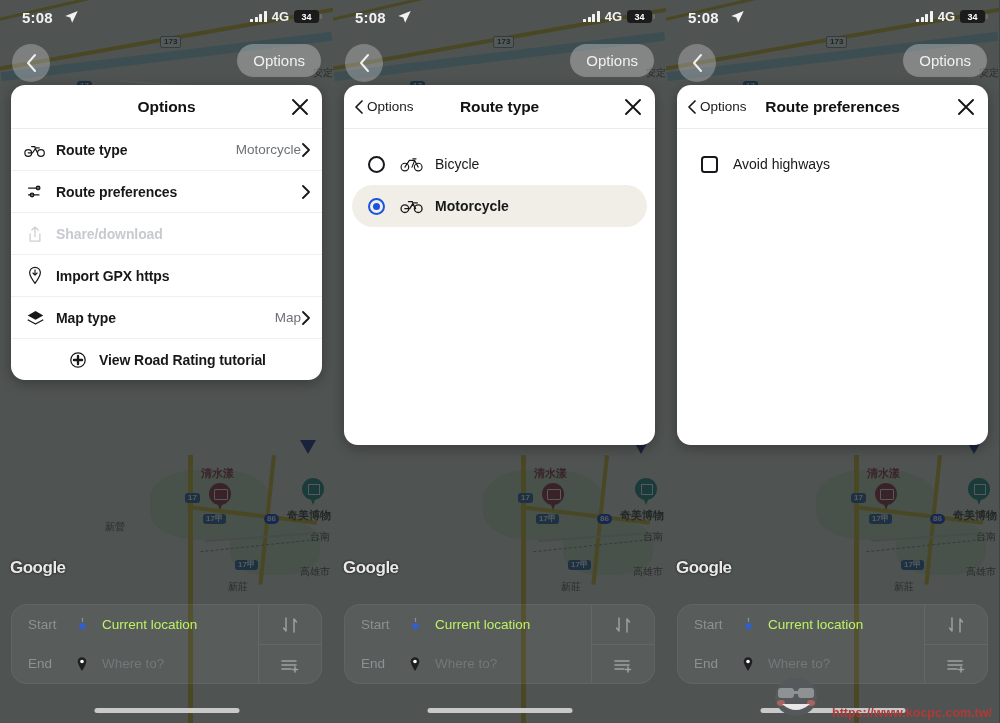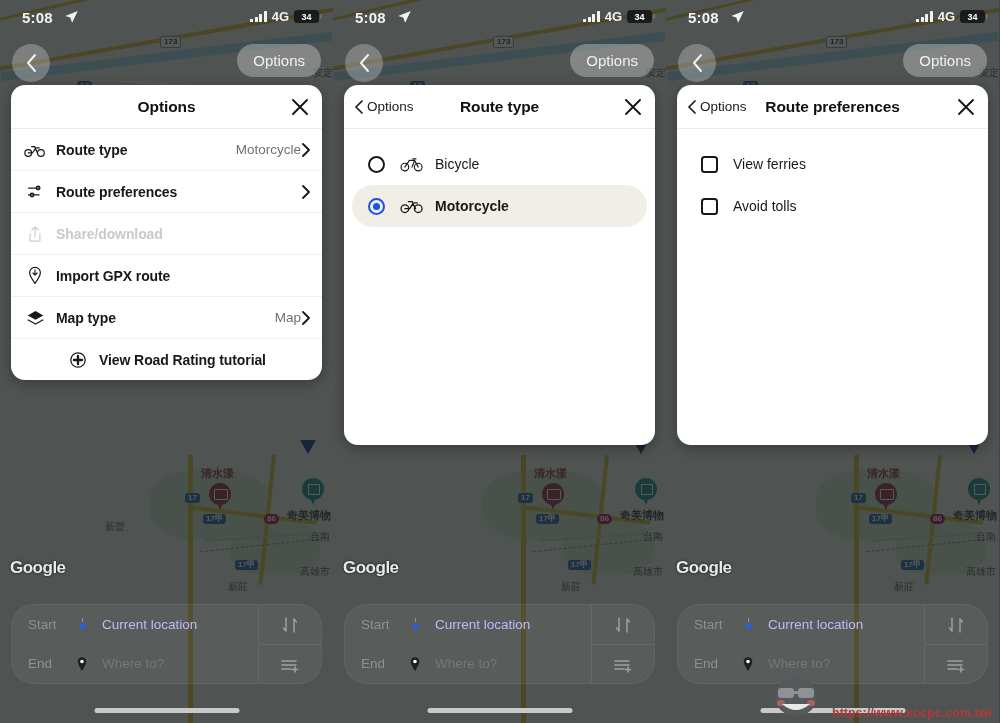--- a/index.html
+++ b/index.html
@@ -24,21 +24,21 @@
   .water{position:absolute;background:#aad3e0;}
   .road{position:absolute;background:#d6b93a;transform-origin:0 0;}
   .road.thin{background:#cfc9bb;}
   .road.white{background:#fbfbf9;}
   .dash{position:absolute;border-top:1px dashed #7e93a8;height:0;}
   .greenzone{position:absolute;background:#cfdfc2;border-radius:40%;}
 
   .shield{position:absolute;font-size:8px;font-weight:bold;color:#fff;
           background:#3a6ea5;border-radius:3px;padding:1px 3px;line-height:1;
           font-family:"Liberation Sans",sans-serif;white-space:nowrap;}
-  .shield.red{background:#be185d;border-radius:8px;}
+  .shield.red{background:#1d4ed8;border-radius:8px;}
   .shield.box{background:#f7f6f2;color:#3a3a3a;border:1px solid #8d8d8d;border-radius:2px;}
 
   .cnlabel{position:absolute;font-size:11px;color:#9c3b4e;white-space:nowrap;
            font-family:"Liberation Sans",sans-serif;font-weight:bold;}
   .cnlabel.grey{color:#5a5a52;font-weight:normal;font-size:10px;}
   .cnlabel.dark{color:#4b4b44;font-weight:bold;font-size:11px;}
 
   .pin{position:absolute;width:22px;height:28px;}
   .pin .head{position:absolute;top:0;left:0;width:22px;height:22px;border-radius:50%;}
 
@@ -103,28 +103,28 @@
   .orow.sel .txt{font-weight:bold;}
   .radio{width:17px;height:17px;border-radius:50%;border:2px solid #16181b;box-sizing:border-box;}
   .radio.on{border-color:#1a53e0;position:relative;}
   .radio.on:after{content:"";position:absolute;left:3px;top:3px;width:7px;height:7px;
                   border-radius:50%;background:#1a53e0;}
   .chk{width:17px;height:17px;border-radius:3.5px;border:2px solid #16181b;box-sizing:border-box;}
   .pad-top{height:14px;}
 
   
   .botwrap{position:absolute;left:11px;right:11px;bottom:39px;}
-  .botcard{position:relative;background:rgba(255,255,255,.055);border-radius:23px;
+  .botcard{position:relative;background:rgba(255,255,255,.055);border-radius:16px;
            border:1px solid rgba(255,255,255,.05);height:78px;overflow:hidden;}
   .brow{position:absolute;left:0;right:68px;height:39px;display:flex;align-items:center;padding-left:16px;}
   .brow.r1{top:0;}
   .brow.r2{top:39px;}
   .brow .tag{font-size:13.5px;color:#8c9194;width:44px;flex:0 0 44px;}
   .brow .bic{width:20px;flex:0 0 20px;display:flex;justify-content:center;align-items:center;}
-  .brow .ph{font-size:13.5px;color:#c4b5fd;padding-left:10px;}
+  .brow .ph{font-size:13.5px;color:#bef264;padding-left:10px;}
   .brow .ph.muted{color:#73787b;}
   .bside{position:absolute;right:0;top:0;bottom:0;width:62px;border-left:1px solid rgba(255,255,255,.07);}
   .bside .half{height:39px;display:flex;align-items:center;justify-content:center;}
   .bside .half+.half{border-top:1px solid rgba(255,255,255,.07);}
   .homebar{position:absolute;left:50%;transform:translateX(-50%);bottom:10px;
            width:145px;height:5px;border-radius:3px;background:#c9c9c9;}
 
   
   .wm{position:absolute;right:6px;bottom:2px;width:232px;height:44px;pointer-events:none;}
   .wm-face{position:absolute;left:6px;bottom:2px;width:56px;height:42px;}
@@ -256,21 +256,21 @@
       </div>
 
 
       <div class="row">
         <span class="ico">
             <svg viewBox="0 0 18 22" width="16" height="19">
               <path d="M9 1.5C5.4 1.5 2.8 4.2 2.8 7.6c0 4.3 6.2 12.4 6.2 12.4s6.2-8.1 6.2-12.4C15.2 4.2 12.6 1.5 9 1.5z" fill="none" stroke="#17181a" stroke-width="1.4"></path>
               <path d="M9 4.4v6M6.6 8.1 9 10.5l2.4-2.4" fill="none" stroke="#17181a" stroke-width="1.3" stroke-linecap="round" stroke-linejoin="round"></path>
             </svg>
           </span>
-        <span class="lbl">Import GPX route</span>
+        <span class="lbl">Import GPX https</span>
       </div>
 
       <div class="row haschev">
         <span class="ico">
             <svg viewBox="0 0 22 20" width="19" height="18">
               <path d="M11 2 2 7l9 5 9-5z" fill="#17181a"></path>
               <path d="M2 12l9 5 9-5" fill="none" stroke="#17181a" stroke-width="1.5" stroke-linejoin="round"></path>
             </svg>
           </span>
         <span class="lbl">Map type</span>
@@ -561,27 +561,21 @@
         <div class="sheet-title">Route preferences</div>
         <svg class="hd-x" viewBox="0 0 20 20">
             <path d="M3 3 17 17M17 3 3 17" stroke="#151515" stroke-width="1.9" stroke-linecap="round"></path>
           </svg>
       </div>
       <div class="pad-top"></div>
       <div class="orow">
         <span class="box">
             <span class="chk"></span>
           </span>
-        <span class="txt">View ferries</span>
-      </div>
-      <div class="orow">
-        <span class="box">
-            <span class="chk"></span>
-          </span>
-        <span class="txt">Avoid tolls</span>
+        <span class="txt">Avoid highways</span>
       </div>
     </div>
 
     <div class="botwrap">
       <div class="botcard">
         <div class="brow r1">
           <span class="tag">Start</span>
           <span class="bic">
               <svg viewBox="0 0 14 18" width="11" height="15">
                 <circle cx="7" cy="11" r="4" fill="#2f5fd0"></circle>

